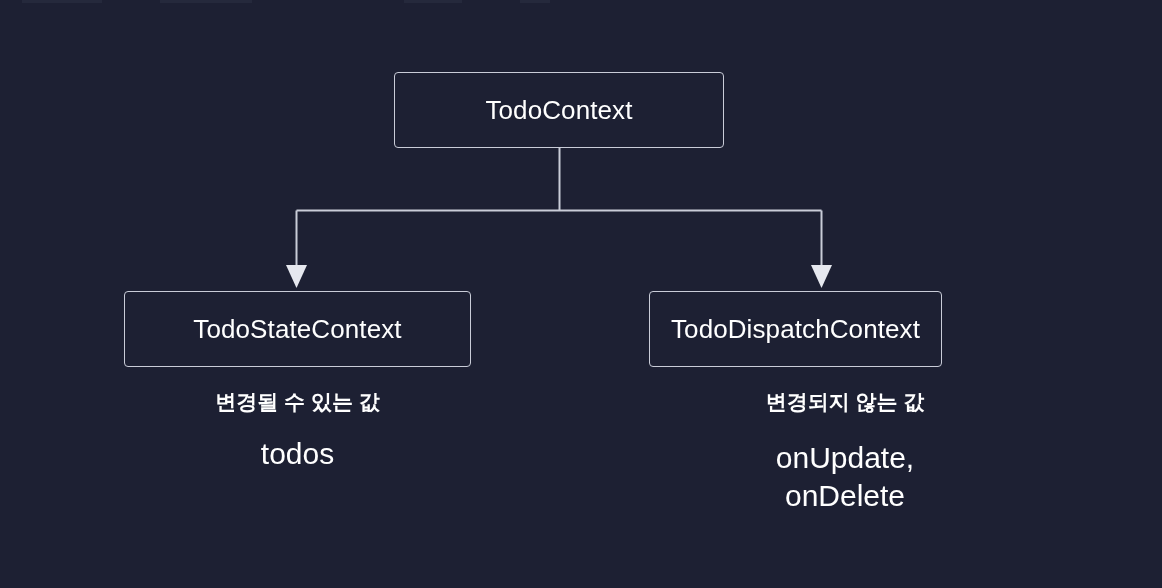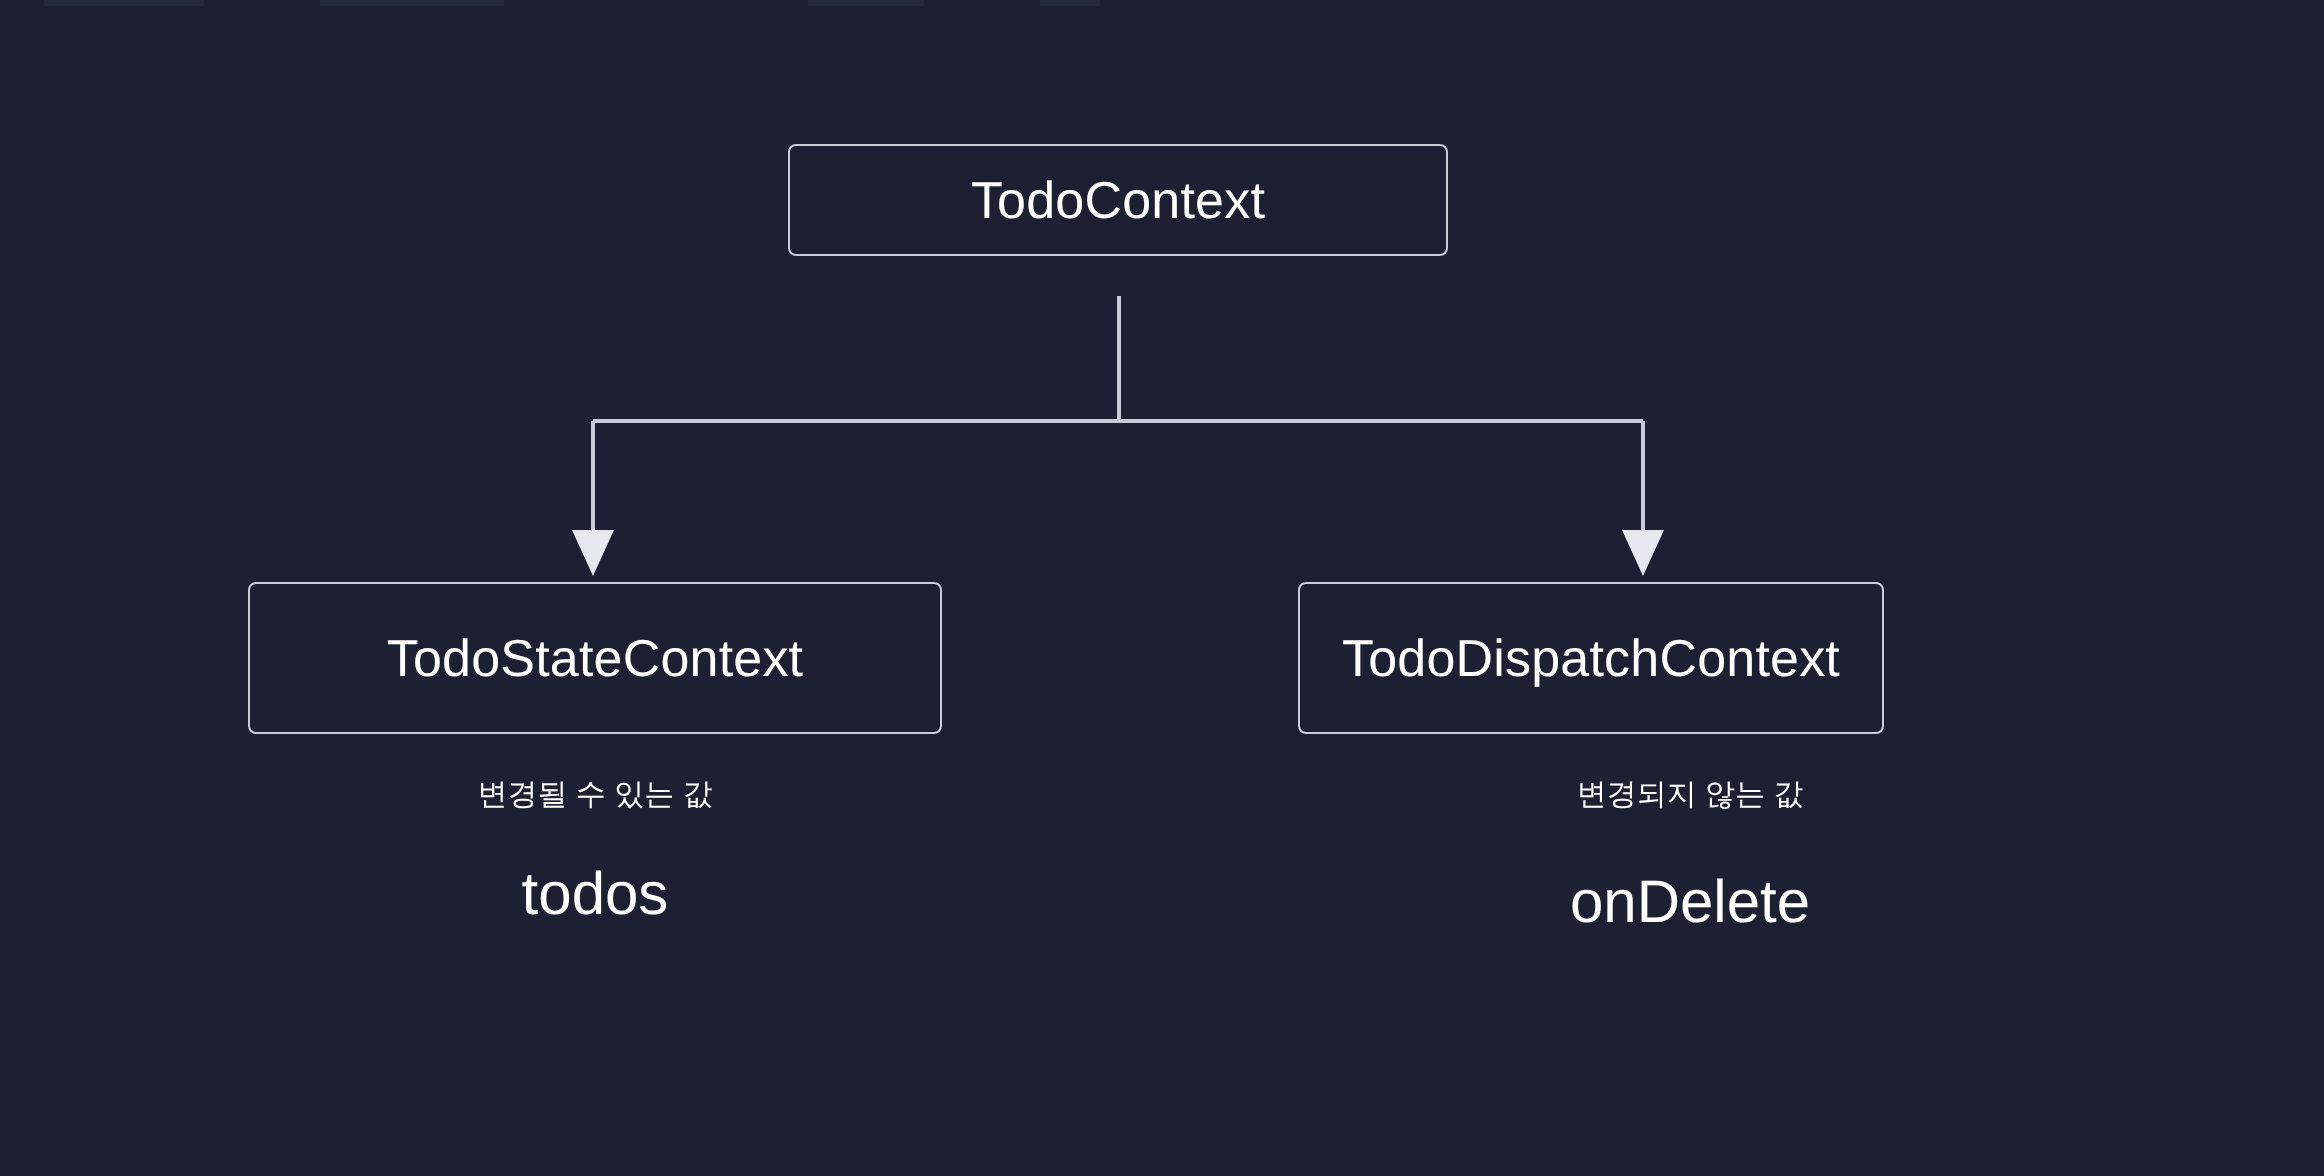--- a/index.html
+++ b/index.html
@@ -57,35 +57,35 @@
     color: #ffffff;
   }
   .node-box .node-label {
     font-size: 26px;
     font-weight: 400;
     letter-spacing: 0.1px;
     line-height: 1;
     white-space: nowrap;
   }
 
-  #box-root   { left: 394px; top: 72px;  width: 330px; height: 56px; }
+  #box-root   { left: 394px; top: 72px;  width: 330px; height: 76px; }
   #box-state  { left: 124px; top: 291px; width: 347px; height: 76px; }
   #box-dispatch { left: 649px; top: 291px; width: 293px; height: 76px; }
 
   .caption-group {
     position: absolute;
     text-align: center;
     color: #ffffff;
   }
   #caption-state    { left: 124px; top: 390px; width: 347px; }
   #caption-dispatch { left: 672px; top: 390px; width: 346px; }
 
   .caption-title {
-    font-size: 15px;
-    font-weight: 400;
+    font-size: 21px;
+    font-weight: 700;
     line-height: 1.1;
     white-space: nowrap;
   }
   .caption-items {
     margin-top: 22px;
     font-size: 30px;
     font-weight: 400;
     line-height: 38px;
   }
   #caption-dispatch .caption-items { margin-top: 26px; }
@@ -129,17 +129,18 @@
   <div id="caption-state" class="caption-group">
     <div class="caption-title">변경될 수 있는 값</div>
     <div class="caption-items">
       <div class="caption-item">todos</div>
     </div>
   </div>
 
   <div id="caption-dispatch" class="caption-group">
     <div class="caption-title">변경되지 않는 값</div>
     <div class="caption-items">
+      <div class="caption-item">onUpdate,</div>
       <div class="caption-item">onDelete</div>
     </div>
   </div>
 
 </div>
 
 </body></html>

